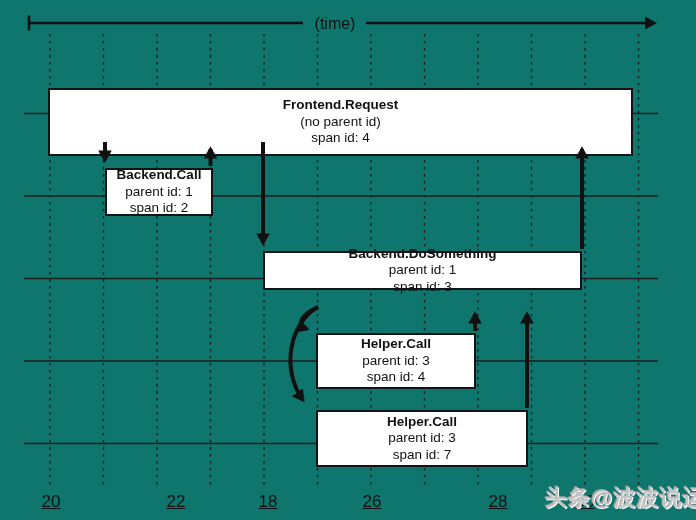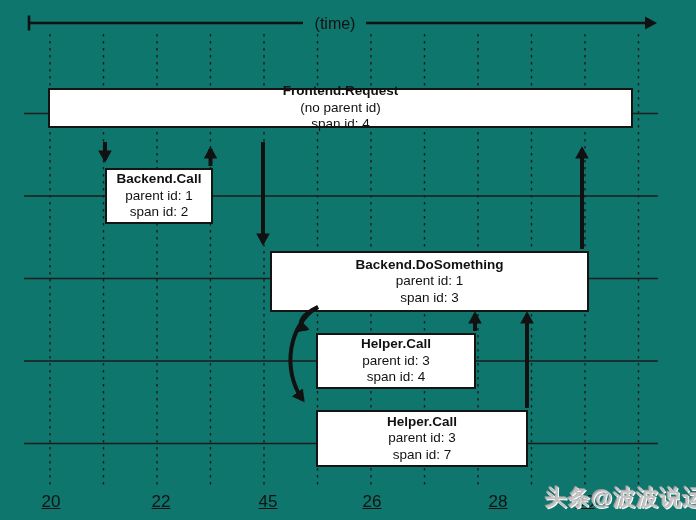--- a/index.html
+++ b/index.html
@@ -19,23 +19,23 @@
     border:2px solid #141414;
     display:flex;flex-direction:column;
     align-items:center;justify-content:center;
     text-align:center;
     color:#111111;
     z-index:2;
     line-height:16.5px;
     font-size:13.5px;
   }
   .span-box .title{font-weight:bold;}
-  #box-frontend   {left:48px;  top:88px;  width:585px; height:40px;}
-  #box-backendcall{left:105px; top:168px; width:108px; height:56px;}
-  #box-dosomething{left:263px; top:251px; width:319px; height:61px;margin-left:7px;}
+  #box-frontend   {left:48px;  top:88px;  width:585px; height:68px;}
+  #box-backendcall{left:105px; top:168px; width:108px; height:48px;}
+  #box-dosomething{left:263px; top:251px; width:319px; height:39px;}
   #box-helper4    {left:316px; top:333px; width:160px; height:56px;}
   #box-helper5    {left:316px; top:410px; width:212px; height:57px;}
   .tick-label{
     position:absolute;
     top:492px;
     transform:translateX(-50%);
     font-size:17px;
     color:#121212;
     z-index:3;
     text-decoration:underline;
@@ -130,21 +130,21 @@
       <line x1="263" y1="142" x2="263" y2="243" marker-end="url(#ah)"></line>
       <line x1="582" y1="249" x2="582" y2="149" marker-end="url(#ah)"></line>
       <line x1="475" y1="331" x2="475" y2="314" marker-end="url(#ah)"></line>
       <line x1="527" y1="408" x2="527" y2="314" marker-end="url(#ah)"></line>
       <path d="M 318,307 C 302,314 295,325 307,329" marker-end="url(#ah)"></path>
       <path d="M 318,307 C 289,323 281,370 303,400" marker-end="url(#ah)"></path>
     </g>
   </svg>
 
   <div class="tick-label" style="left:51px">20</div>
-  <div class="tick-label" style="left:161px">22</div>
-  <div class="tick-label" style="left:268px">45</div>
+  <div class="tick-label" style="left:176px">22</div>
+  <div class="tick-label" style="left:268px">18</div>
   <div class="tick-label" style="left:372px">26</div>
   <div class="tick-label" style="left:498px">28</div>
   <div class="tick-label" style="left:585px">50</div>
 
   <div id="watermark">头条@波波说运维</div>
 
 </div>
 
 </body></html>

